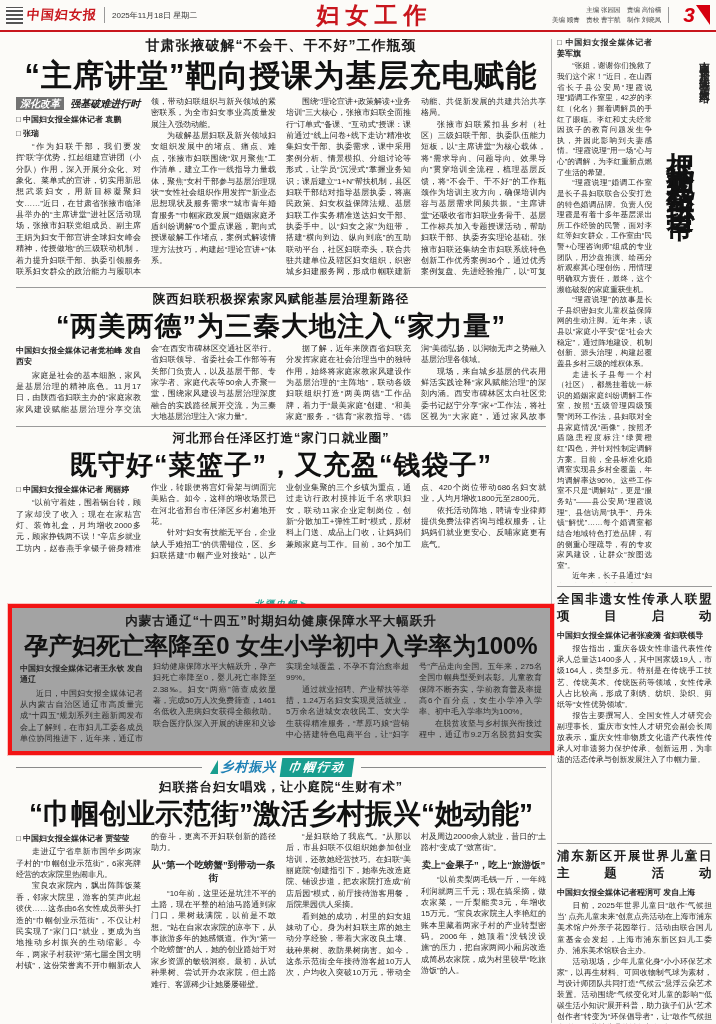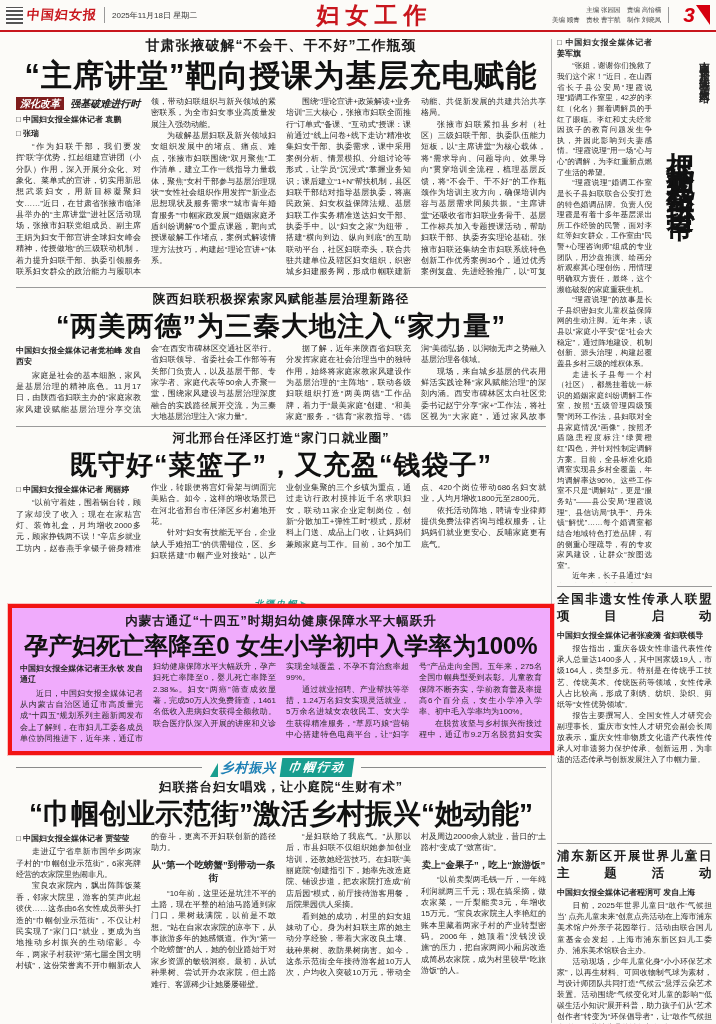--- a/index.html
+++ b/index.html
@@ -31,38 +31,38 @@
   .cols{column-gap:10px;font-size:8px;line-height:1.42;text-align:justify;overflow:hidden;color:#2a2a2a;}
   .cols .paras p{margin:0;text-indent:2em;}
   .byline{font-weight:bold;font-size:8px;margin:2px 0;}
   .runin{font-weight:bold;}
   .divider{height:1px;background:#9a9a9a;margin:3px 0;}
   .subhead{font-weight:bold;font-size:9.5px;text-align:center;margin:4px 0 3px;text-indent:0;}
   
   .art-a .cols{column-count:4;height:188px;}
   .a-head{font-size:31px;letter-spacing:1px;line-height:40px;}
   .tagrow{margin:1px 0 3px;}
-  .red-tag{background:#7f1d1d;color:#fff;font-weight:bold;font-style:italic;font-size:10px;padding:1px 4px;margin-right:4px;}
+  .red-tag{background:#737373;color:#fff;font-weight:bold;font-style:italic;font-size:10px;padding:1px 4px;margin-right:4px;}
   .tag2{font-weight:bold;font-style:italic;font-size:10px;color:#222;}
   
   .b-head,.c-head{font-size:27px;line-height:34px;letter-spacing:1px;}
   .art-b .cols{column-count:4;height:80px;}
   .art-c .cols{column-count:4;height:116px;}
   
-  .art-d{position:relative;z-index:2;border:4px solid #f21414;background:#f0abfc;margin:0 -8px 0 -8px;padding:3px 8px 4px;box-shadow:0 0 0 1px rgba(242,20,20,.25);}
+  .art-d{position:relative;z-index:2;border:4px solid #f21414;background:#a3a3a3;margin:0 -8px 0 -8px;padding:3px 8px 4px;box-shadow:0 0 0 1px rgba(242,20,20,.25);}
   .d-head{font-size:24px;line-height:30px;}
   .art-d .cols{column-count:4;height:86px;}
   
   .minibadge{position:relative;z-index:1;height:14px;margin:0 0 -8px;text-align:center;font-size:9px;color:#199e8f;font-weight:bold;font-style:italic;letter-spacing:2px;}
   .minibadge .ln{display:inline-block;width:40px;height:1px;background:#199e8f;vertical-align:middle;margin:0 4px;}
   .minibadge .swoosh{color:#2bb3a3;}
   
   .secband{display:flex;align-items:center;height:20px;margin:2px 0 1px;}
   .secband .line{flex:1;height:1px;background:#8a8a8a;}
-  .secband .inner{display:flex;align-items:flex-end;margin:17px 8px;}
+  .secband .inner{display:flex;align-items:center;margin:17px 8px;}
   .sec-l{color:#1b7fb4;font-weight:bold;font-style:italic;font-size:13px;letter-spacing:1px;margin-right:4px;}
   .sec-tri{width:0;height:0;border-bottom:14px solid #199e8f;border-left:8px solid transparent;margin-right:3px;}
   .sec-r{background:#199e8f;color:#fff;font-style:italic;font-weight:bold;font-size:12px;padding:1px 8px;letter-spacing:2px;transform:skewX(-8deg);}
   .art-e .cols{column-count:4;height:176px;}
   .e-head{font-size:28px;line-height:34px;}
   
   .r1{display:flex;height:548px;overflow:hidden;}
   .r1-body{flex:1;min-width:0;font-size:7.6px;line-height:1.4;text-align:justify;overflow:hidden;color:#2a2a2a;}
   .r1-body p{margin:0;text-indent:2em;}
   .r1-headline{writing-mode:vertical-rl;text-orientation:upright;font-weight:bold;font-size:28px;line-height:1.0;letter-spacing:5px;width:38px;flex:none;margin:96px 2px 0 4px;color:#111;}

